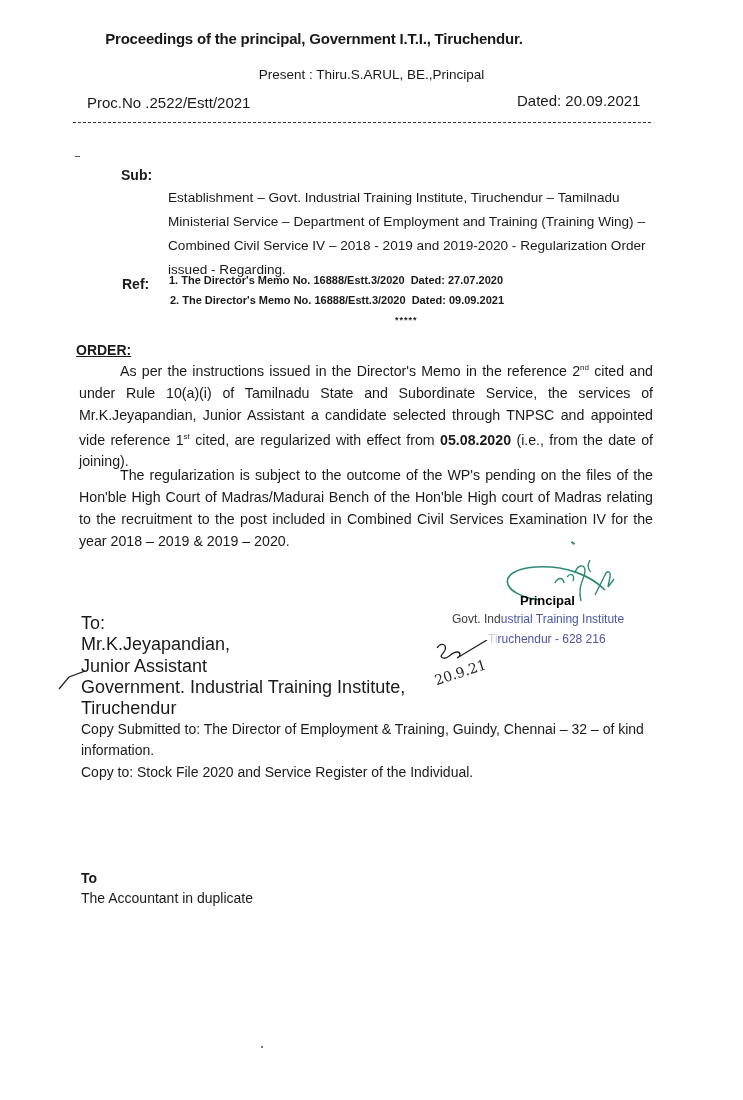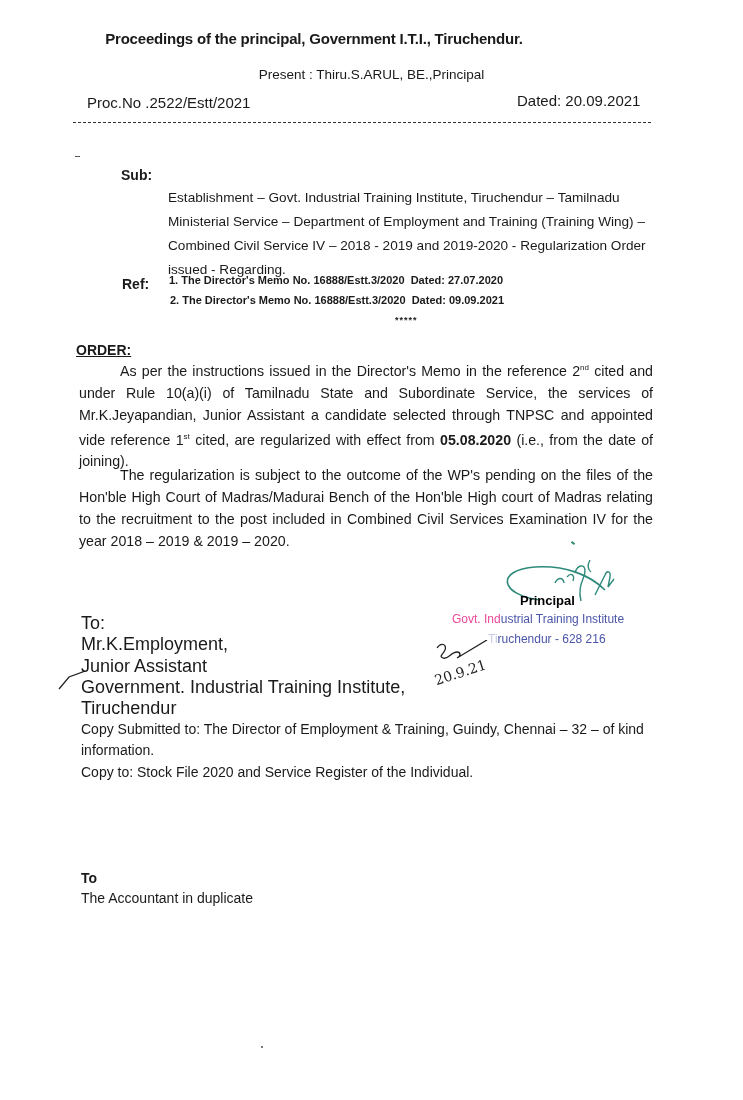--- a/index.html
+++ b/index.html
@@ -25,21 +25,21 @@
   .para1 { top: 357px; text-indent: 41px; }
   .para2 { top: 464px; text-indent: 41px; }
   .para b { font-weight: bold; }
   sup { font-size: 8px; }
   .addr { left: 81px; top: 613px; font-size: 18px; line-height: 21.3px; }
   .copy { left: 81px; top: 719px; width: 580px; font-size: 14px; line-height: 21.3px; }
   .to2 { left: 81px; top: 870px; font-size: 14px; font-weight: bold; }
   .acct { left: 81px; top: 890px; font-size: 14px; }
   .stamp1 { left: 520px; top: 593px; font-size: 13px; font-weight: bold; color: #000000; }
   .stamp2 { left: 452px; top: 612px; font-size: 12px; color: #4a55a8; white-space: nowrap; }
-  .stamp2 .faint { color: #ec4899; }
+  .stamp2 .faint { color: #404040; }
   .stamp3 { left: 488px; top: 632px; font-size: 12px; color: #4a55a8; white-space: nowrap; }
   .stamp3 .faint { color: #c7cbe0; }
   .sig { left: 495px; top: 555px; width: 190px; height: 70px; }
   .initials { left: 432px; top: 640px; width: 70px; height: 45px; }
   .tick { left: 55px; top: 665px; width: 30px; height: 30px; }
   .dot1 { left: 571px; top: 542px; width: 4px; height: 2px; background: #2e8a6a; transform: rotate(40deg); }
   .dot2 { left: 261px; top: 1046px; width: 2px; height: 2px; background: #777; }
 </style>
 </head>
 <body>
@@ -75,21 +75,21 @@
   <path d="M5 8 c4 -6 10 -4 8 2 c-3 6 -6 6 -2 8 c5 2 8 -6 14 -6 c4 0 4 4 0 6 L55 0" fill="none" stroke="#222" stroke-width="1.3"></path>
   <text x="2" y="40" font-size="14" fill="#222" transform="rotate(-18 20 35)" font-family="DejaVu Serif, serif">20.9.21</text>
 </svg>
 
 <svg class="abs tick" viewBox="0 0 30 30">
   <path d="M4 24 L14 12 L30 6" fill="none" stroke="#222" stroke-width="1.3"></path>
 </svg>
 
 <div class="abs addr">
   <div>To:</div>
-  <div>Mr.K.Employment,</div>
+  <div>Mr.K.Jeyapandian,</div>
   <div>Junior Assistant</div>
   <div>Government. Industrial Training Institute,</div>
   <div>Tiruchendur</div>
 </div>
 
 <div class="abs copy">
   <div>Copy Submitted to: The Director of Employment &amp; Training, Guindy, Chennai – 32 – of kind information.</div>
   <div>Copy to: Stock File  2020 and Service Register of the Individual.</div>
 </div>
 

